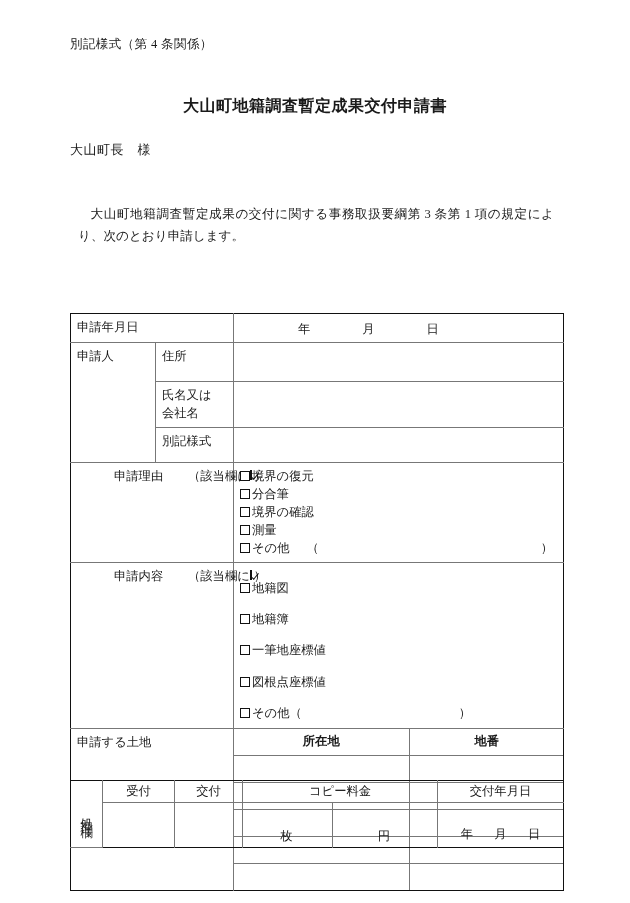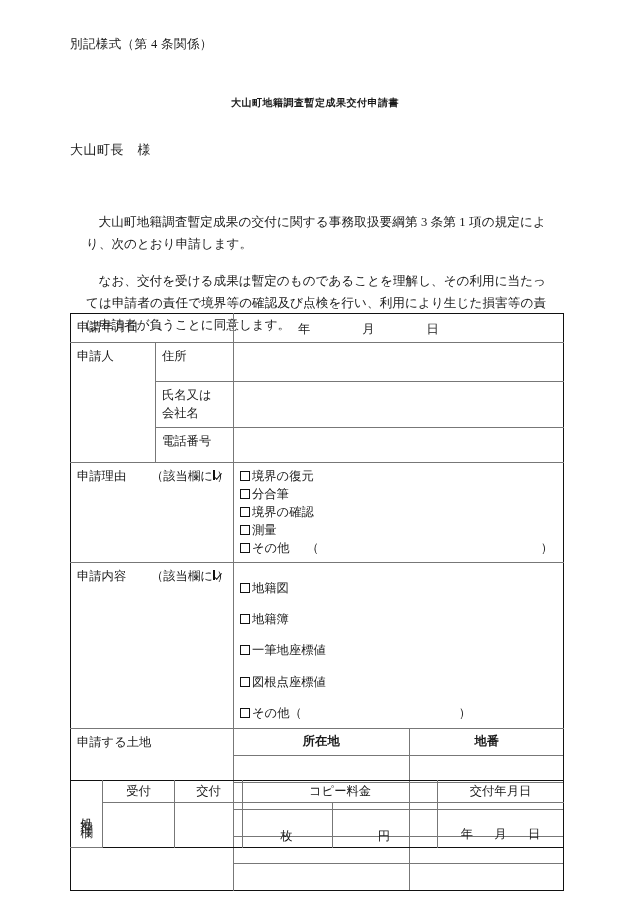--- a/index.html
+++ b/index.html
@@ -29,21 +29,21 @@
     font-size: 12.5px;
     letter-spacing: 0.4px;
     white-space: nowrap;
   }
   .doc-title {
     position: absolute;
     left: 0;
     right: 0;
     top: 96px;
     text-align: center;
-    font-size: 10px;
+    font-size: 16px;
     font-weight: bold;
     letter-spacing: 0.5px;
   }
   .addressee {
     position: absolute;
     left: 70px;
     top: 141px;
     font-size: 13px;
     letter-spacing: 0.5px;
     white-space: nowrap;
@@ -53,21 +53,21 @@
     position: absolute;
     left: 70px;
     top: 196px;
     width: 492px;
     font-size: 12.6px;
     line-height: 1.72;
     text-align: justify;
     text-justify: inter-character;
   }
   .body-block p {
-    margin: 16px;
+    margin: 8px;
     text-indent: 1em;
   }
 
   
   table {
     border-collapse: collapse;
     table-layout: fixed;
   }
   .main-table {
     position: absolute;
@@ -102,21 +102,21 @@
     padding-left: 58px;
     padding-top: 2px;
     gap: 52px;
   }
 
   .label-wide {
     display: flex;
     align-items: baseline;
     white-space: nowrap;
   }
-  .label-wide .lbl-main { min-width: 74px; display: inline-block; }
+  .label-wide .lbl-main { min-width: 74px; display: inline-block; margin-left: 37px; }
 
   .chk {
     display: inline-block;
     width: 10px;
     height: 10px;
     border: 1px solid #111;
     position: relative;
     vertical-align: -1px;
     margin-right: 2px;
     box-sizing: border-box;
@@ -219,21 +219,20 @@
 <div class="page">
 
   <div class="form-code">別記様式（第 4 条関係）</div>
 
   <div class="doc-title">大山町地籍調査暫定成果交付申請書</div>
 
   <div class="addressee">大山町長　様</div>
 
   <div class="body-block">
     <p>大山町地籍調査暫定成果の交付に関する事務取扱要綱第 3 条第 1 項の規定により、次のとおり申請します。</p>
-    <p>なお、交付を受ける成果は暫定のものであることを理解し、その利用に当たっては申請者の責任で境界等の確認及び点検を行い、利用により生じた損害等の責は申請者が負うことに同意します。</p>
   </div>
 
   <table class="main-table">
     <colgroup>
       <col style="width:85px">
       <col style="width:78px">
       <col style="width:175px">
       <col style="width:155px">
     </colgroup>
     <tbody>
@@ -257,21 +256,21 @@
 
       <tr>
         <td class="nowrap" style="height:34px">
           <div>氏名又は</div>
           <div>会社名</div>
         </td>
         <td colspan="2"></td>
       </tr>
 
       <tr>
-        <td class="nowrap" style="height:26px">電話番号</td>
+        <td class="nowrap" style="height:26px">別記様式</td>
         <td colspan="2"></td>
       </tr>
 
       <tr>
         <td colspan="2">
           <div class="label-wide">
             <span class="lbl-main">申請理由</span>
             <span>（該当欄に</span>
             <span class="chk checked"></span>
             <span>）</span>

